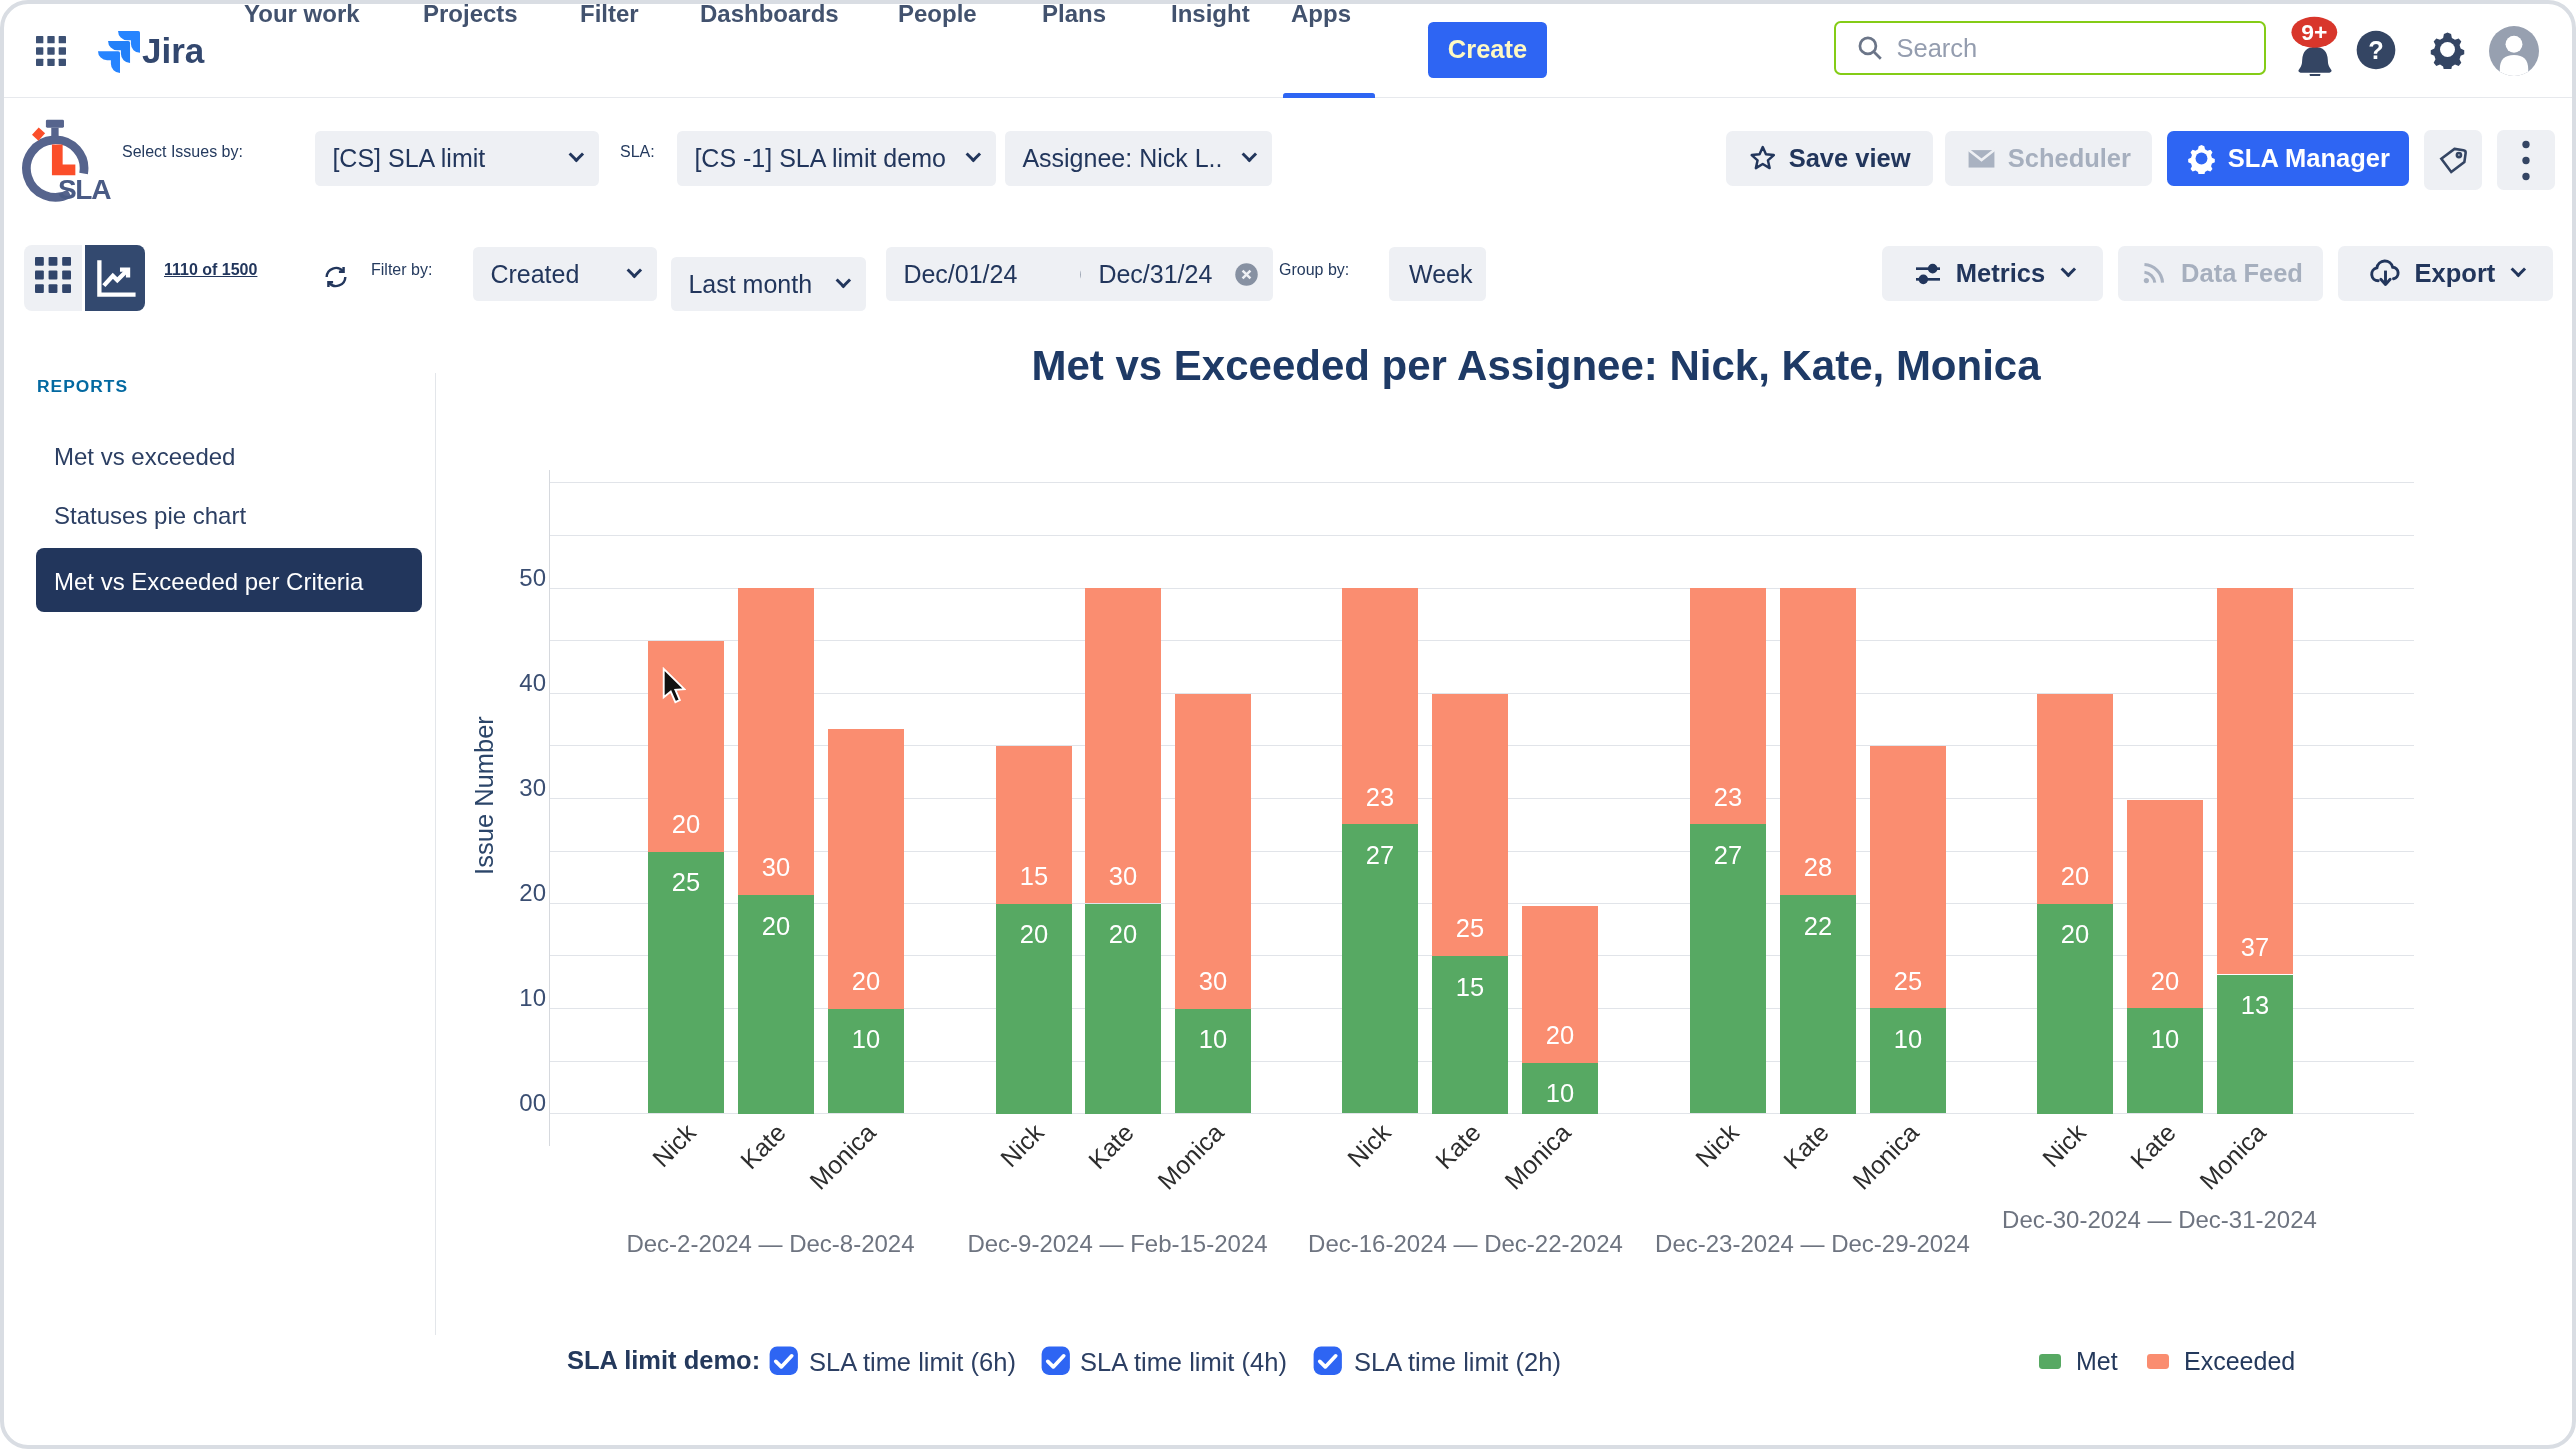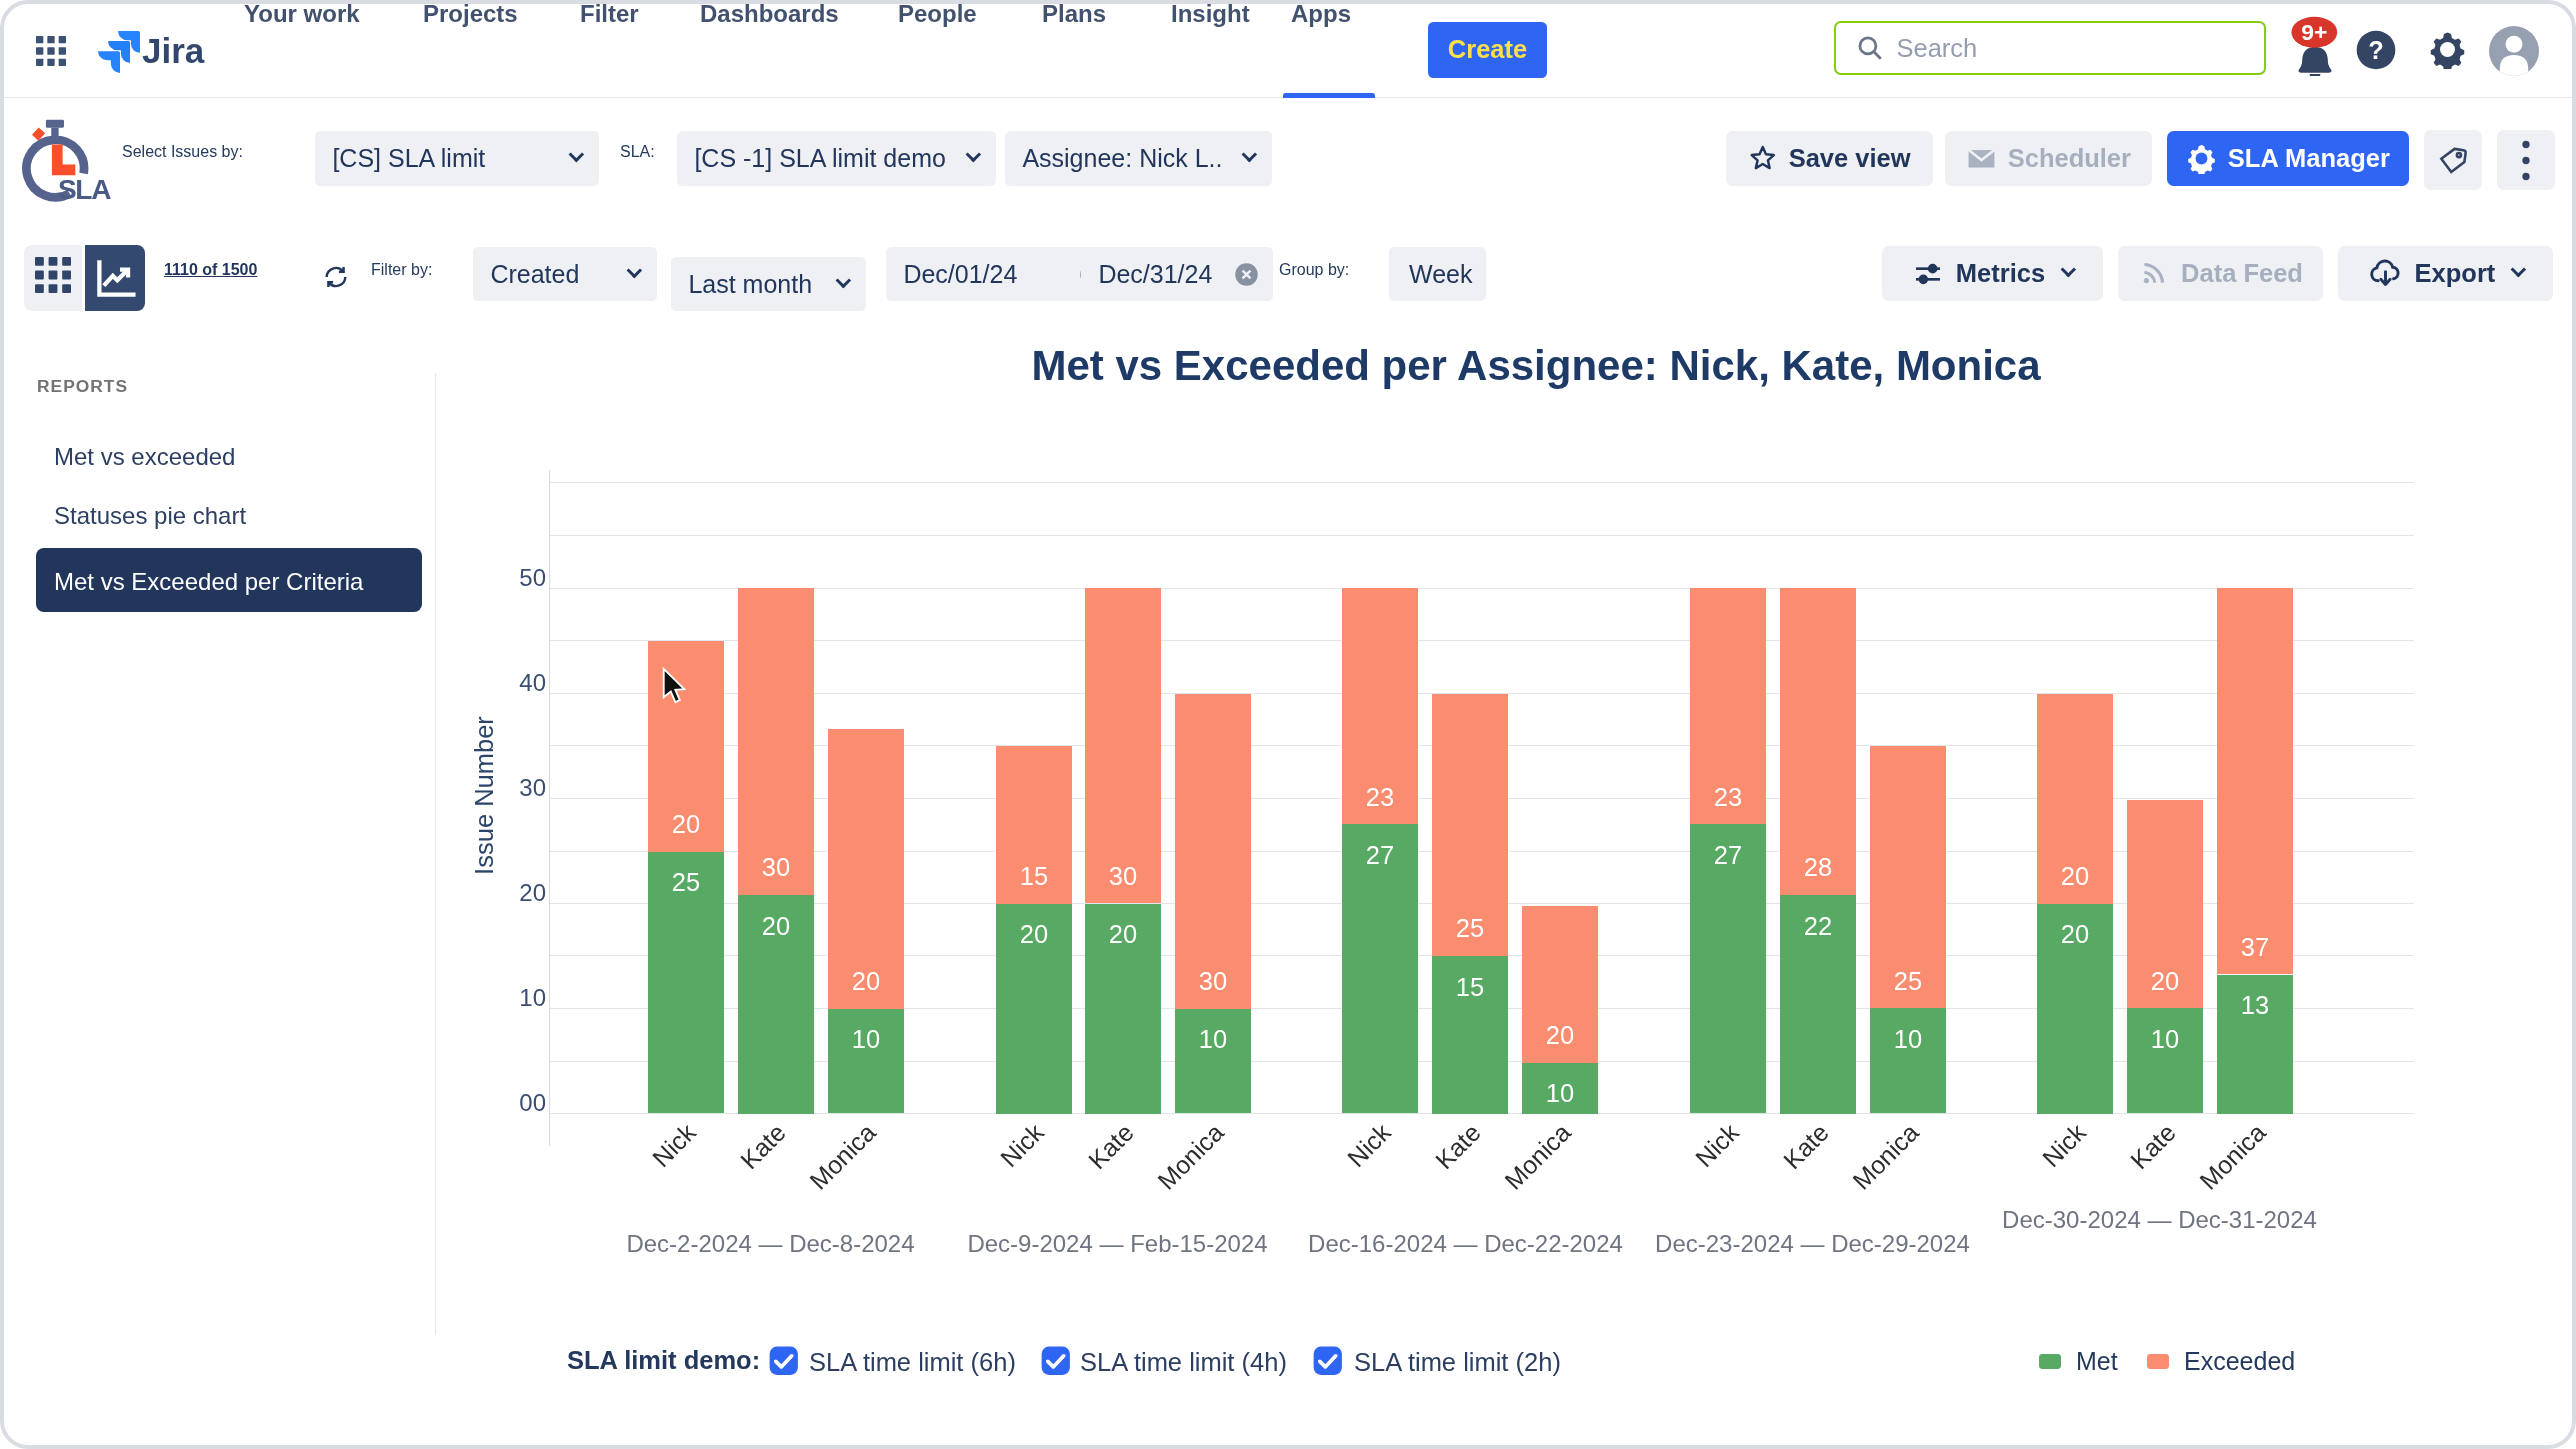--- a/index.html
+++ b/index.html
@@ -1,21 +1,21 @@
 <!DOCTYPE html>
 <html style="font-size:10.7px"><head><meta charset="utf-8"><style>
 *{margin:0;padding:0;box-sizing:border-box;}
 html,body{width:2576px;height:1449px;background:#fff;font-family:"Liberation Sans",sans-serif;overflow:hidden;position:relative;}
 .abs{position:absolute;}
 .frame{position:absolute;inset:0;border:4px solid #d9dde3;border-radius:28px;pointer-events:none;z-index:99;}
 
 .hdr{position:absolute;left:0;top:0;width:2576px;height:98px;background:#fff;border-bottom:1.3px solid #e7e9ed;}
 .menu{position:absolute;top:0;height:98px;display:flex;align-items:flex-start;font-size:24px;font-weight:700;color:#42526e;white-space:nowrap;}
 .chev{width:10px;height:10px;border-right:2.7px solid #42526e;border-bottom:2.7px solid #42526e;transform:rotate(45deg) translate(-1.3px,-1.3px);display:inline-block;margin-left:9.4px;margin-top:-6.7px;}
-.btn-create{position:absolute;left:1428px;top:21.5px;width:119px;height:56px;background:#2e65f3;border-radius:5.4px;color:#fde047;font-size:25.5px;font-weight:700;display:flex;align-items:center;justify-content:center;}
+.btn-create{position:absolute;left:1428px;top:21.5px;width:119px;height:56px;background:#2e65f3;border-radius:5.4px;color:#fef9c3;font-size:25.5px;font-weight:700;display:flex;align-items:center;justify-content:center;}
 .search{position:absolute;left:1834px;top:21px;width:432px;height:54px;border:2px solid #84cc16;border-radius:6.7px;display:flex;align-items:center;color:#949daf;font-size:25.5px;}
 
 .chip{position:absolute;background:#eef0f4;border-radius:5.4px;display:flex;align-items:center;font-size:25px;color:#22365c;white-space:nowrap;}
 .chevd{width:10.7px;height:10.7px;border-right:3px solid #22365c;border-bottom:3px solid #22365c;transform:rotate(45deg);display:inline-block;margin-top:-8px;}
 .lbl{position:absolute;font-size:16px;color:#2b3f63;white-space:nowrap;display:flex;align-items:center;}
 .btn{position:absolute;border-radius:6.7px;display:flex;align-items:center;justify-content:center;font-size:25.5px;font-weight:700;white-space:nowrap;}
 
 .side-item{position:absolute;font-size:24px;color:#2c3f63;}
 
 .gl{position:absolute;height:1.3px;background:#e1e4e9;}
@@ -181,21 +181,21 @@
       <path d="M5 11a9 9 0 0 1 8 8"></path>
       <circle cx="6.5" cy="17.5" r="2" fill="#a9b2c1" stroke="none"></circle>
 </svg>Data Feed</div>
 <div class="btn" style="left:2338px;top:246px;width:215px;height:55px;background:#eef0f4;color:#22365c;">
 <svg width="35" height="35" viewBox="0 0 24 24" fill="none" stroke="#22365c" stroke-width="2" style="margin-right:12px">
 <path d="M7 17a4.5 4.5 0 0 1-.9-8.9 5.5 5.5 0 0 1 10.8-.4 4 4 0 0 1 .6 7.9" stroke-linecap="round"></path>
 <line x1="12" y1="10" x2="12" y2="19"></line>
       <path d="M8.8 16 L12 19.5 L15.2 16" stroke-linecap="round" stroke-linejoin="round"></path>
 </svg>Export<span class="chevd" style="margin-left:17.4px;"></span></div>
 <div class="abs" style="left:435px;top:373px;width:1.3px;height:962px;background:#e3e6ea;"></div>
-<div class="abs" style="left:37px;top:376px;font-size:17.4px;font-weight:700;letter-spacing:1px;color:#737373;">REPORTS</div>
+<div class="abs" style="left:37px;top:376px;font-size:17.4px;font-weight:700;letter-spacing:1px;color:#0369a1;">REPORTS</div>
 <div class="side-item" style="left:54px;top:443px;">Met vs exceeded</div>
 <div class="side-item" style="left:54px;top:502px;">Statuses pie chart</div>
 <div class="abs" style="left:36px;top:548px;width:386px;height:64px;background:#22365c;border-radius:8px;"></div>
 <div class="side-item" style="left:54px;top:568px;color:#fff;">Met vs Exceeded per Criteria</div>
 <div class="abs" style="left:496px;top:342px;width:2080px;text-align:center;font-size:42px;font-weight:700;color:#1e3a66;">Met vs Exceeded per Assignee: Nick, Kate, Monica</div>
 <div class="abs" style="left:376px;top:782px;width:215px;height:27px;transform:rotate(-90deg);font-size:25.5px;color:#2b4569;text-align:center;">Issue Number</div>
 <div class="gl" style="left:549px;top:1113px;width:1865px;"></div>
 <div class="gl" style="left:549px;top:1061px;width:1865px;"></div>
 <div class="gl" style="left:549px;top:1008px;width:1865px;"></div>
 <div class="gl" style="left:549px;top:955px;width:1865px;"></div>

